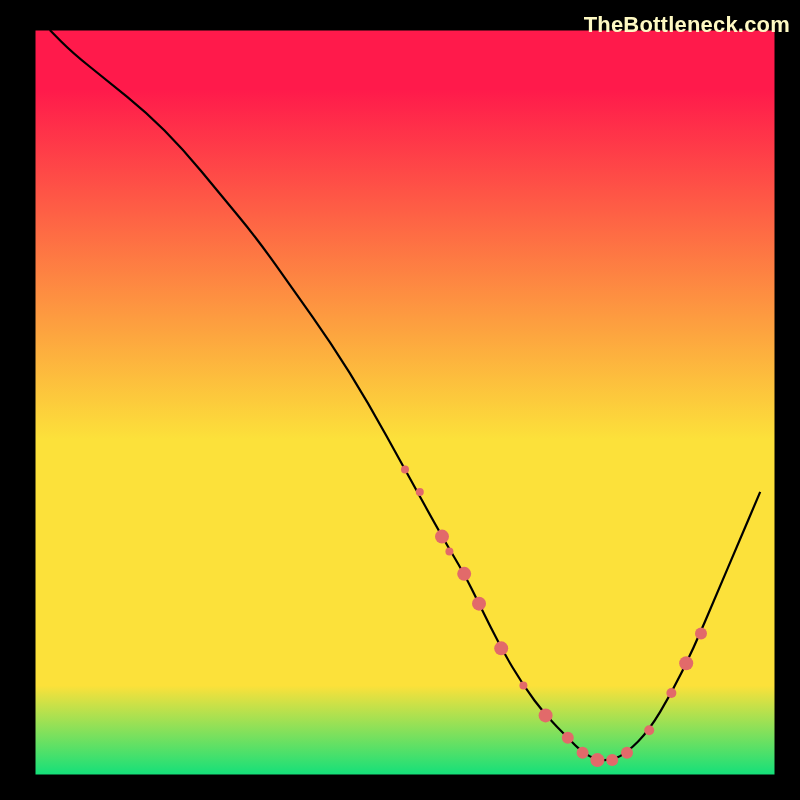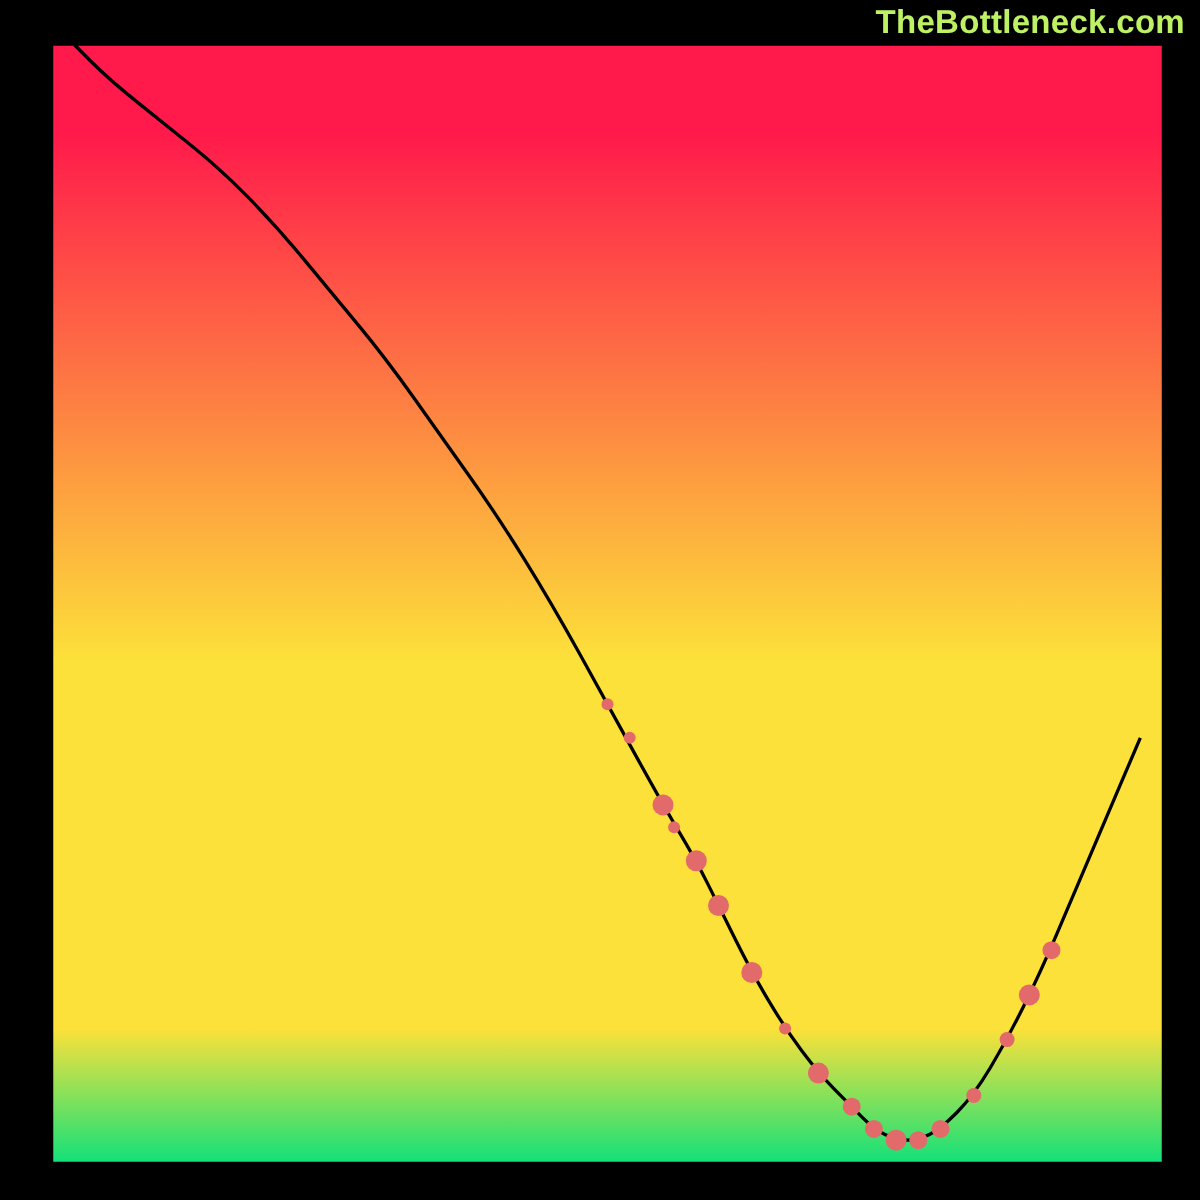--- a/index.html
+++ b/index.html
@@ -10,26 +10,26 @@
     background: #000;
     overflow: hidden;
   }
   .stage {
     position: relative;
     width: 800px;
     height: 800px;
   }
   .watermark {
     position: absolute;
-    top: 2px;
+    top: 12px;
     right: 10px;
     font-family: Arial, sans-serif;
     font-size: 22px;
     font-weight: bold;
-    color: #bef264;
+    color: #fef9c3;
     letter-spacing: 0.2px;
   }
   svg {
     display: block;
   }
 </style>
 </head>
 <body>
 
 <div class="stage">

